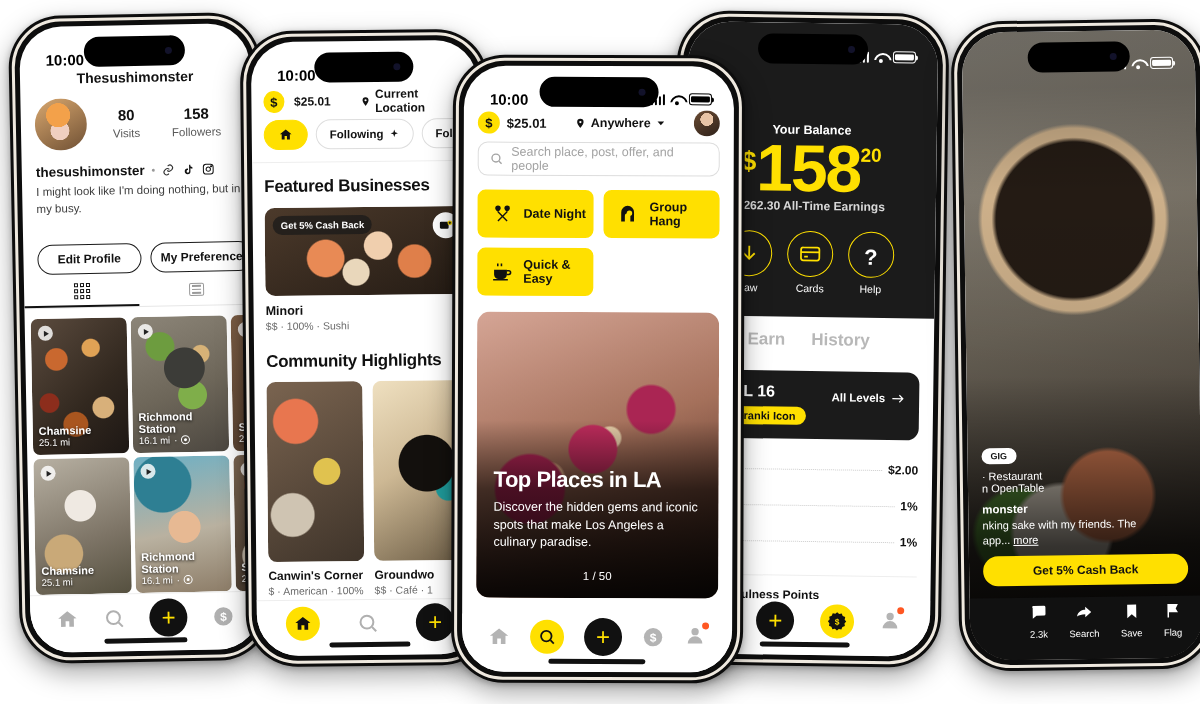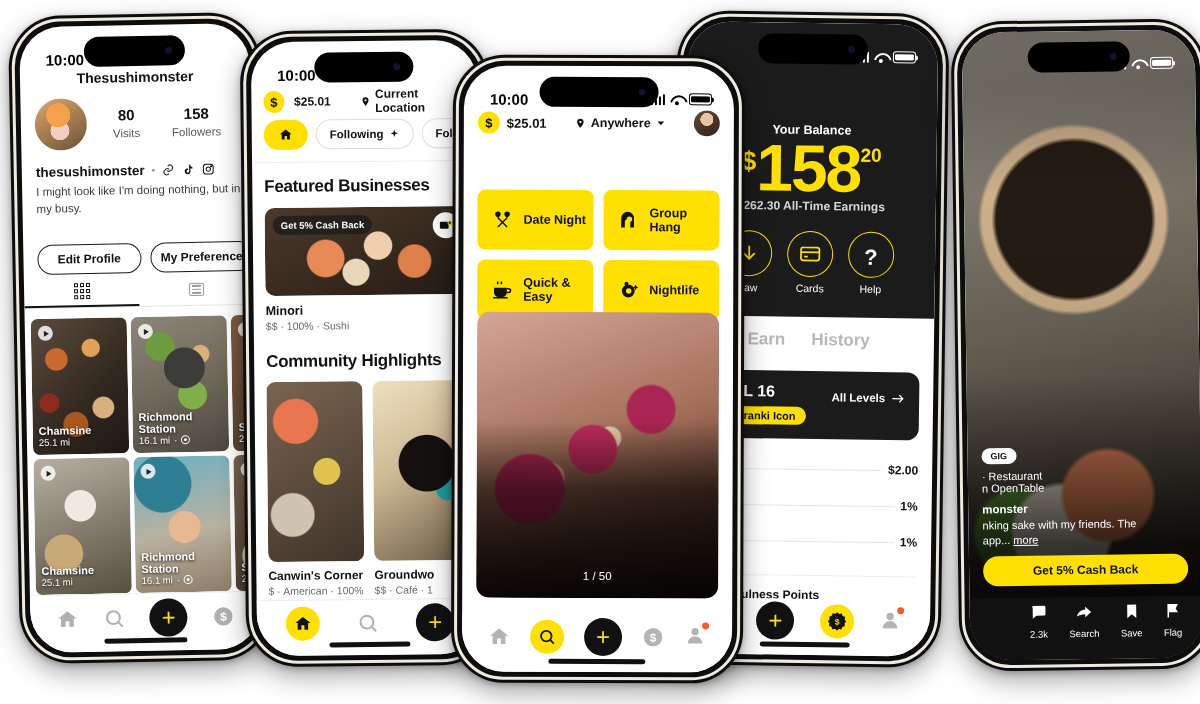--- a/index.html
+++ b/index.html
@@ -212,21 +212,21 @@
   .p3-bal { display:flex; align-items:center; gap:7px; font-size:13px; font-weight:700; color:#111; }
   .p3-any { display:flex; align-items:center; gap:5px; font-size:12.5px; font-weight:600; color:#111; }
   .p3-av { width:26px;height:26px;border-radius:50%;
     background: radial-gradient(circle at 50% 35%, #e8c4a6 0 30%, transparent 31%),
                 linear-gradient(150deg,#6b4c34,#2e2119); }
   .p3-search { position:absolute; top:76px; left:14px; right:14px; height:34px;
     border:1.3px solid #ddd; border-radius:10px; display:flex; align-items:center;
     gap:8px; padding:0 11px; font-size:12.5px; color:#a3a3a3; }
   .p3-cats { position:absolute; top:124px; left:14px; right:14px;
     display:grid; grid-template-columns:1fr 1fr; gap:10px; }
-  .cat { height:60px; background:#FFE000; border-radius:8px; display:flex;
+  .cat { height:48px; background:#FFE000; border-radius:8px; display:flex;
     align-items:center; gap:10px; padding-left:14px; font-size:12.5px; font-weight:700; color:#111; }
   .cat svg { width:22px; height:22px; flex:none; }
   .p3-hero { position:absolute; top:246px; left:14px; right:14px; height:286px;
     border-radius:13px; overflow:hidden; }
   .hero-shade { position:absolute; inset:0;
     background:linear-gradient(to bottom, rgba(0,0,0,0.08) 38%, rgba(0,0,0,0.62) 62%, rgba(0,0,0,0.9)); }
   .hero-txt { position:absolute; left:17px; right:17px; bottom:46px; color:#fff; }
   .hero-txt h2 { font-size:22px; font-weight:800; letter-spacing:-0.5px; }
   .hero-txt p { margin-top:6px; font-size:12.5px; line-height:1.42; }
   .hero-count { position:absolute; left:0; right:0; bottom:16px; text-align:center;
@@ -572,20 +572,27 @@
               <path d="M12 2a7 7 0 00-7 7c0 5 7 13 7 13s7-8 7-13a7 7 0 00-7-7zm0 9.5A2.5 2.5 0 1114.5 9 2.5 2.5 0 0112 11.5z"></path>
             </svg>
           <span>Anywhere</span>
           <svg width="10" height="10" viewBox="0 0 24 24" fill="#111">
               <path d="M4 8l8 9 8-9z"></path>
             </svg>
         </span>
         <span class="p3-av"></span>
       </div>
 
+      <div class="p3-search">
+        <svg width="14" height="14" viewBox="0 0 24 24" fill="none" stroke="#a3a3a3" stroke-width="2.4">
+            <circle cx="11" cy="11" r="7"></circle>
+            <path d="M16.5 16.5L21 21"></path>
+          </svg>
+        <span>Search place, post, offer, and people</span>
+      </div>
 
       <div class="p3-cats">
         <div class="cat">
           <svg viewBox="0 0 24 24" fill="#111">
               <path d="M7 3a3 3 0 013 3c0 2-3 4-3 4S4 8 4 6a3 3 0 013-3zm10 0a3 3 0 013 3c0 2-3 4-3 4s-3-2-3-4a3 3 0 013-3z"></path>
               <path d="M7 10l10 10M17 10L7 20" stroke="#111" stroke-width="1.5"></path>
             </svg>
           <span>Date Night</span>
         </div>
         <div class="cat">
@@ -597,33 +604,28 @@
         </div>
         <div class="cat">
           <svg viewBox="0 0 24 24" fill="#111">
               <path d="M3 10h14v5a5 5 0 01-5 5H8a5 5 0 01-5-5z"></path>
               <path d="M17 11h2a2 2 0 010 4h-2" fill="none" stroke="#111" stroke-width="1.7"></path>
               <path d="M7 3v3M11 3v3" stroke="#111" stroke-width="1.7" fill="none"></path>
               <rect x="2" y="20" width="16" height="1.6"></rect>
             </svg>
           <span>Quick &amp; Easy</span>
         </div>
-        <div class="cat">
-          <svg viewBox="0 0 24 24" fill="#111">
-              <circle cx="12" cy="13" r="7"></circle>
-              <circle cx="10" cy="5" r="2.2"></circle>
-              <path d="M20 6l1 2 2 1-2 1-1 2-1-2-2-1 2-1z" fill="#111"></path>
-              <circle cx="12.5" cy="13" r="3" fill="#FFE000"></circle>
-            </svg>
-          <span>Nightlife</span>
-        </div>
       </div>
 
       <div class="p3-hero ph ph-conveyor">
         <div class="hero-shade"></div>
+        <div class="hero-txt">
+          <h2>Top Places in LA</h2>
+          <p>Discover the hidden gems and iconic spots that make Los Angeles a culinary paradise.</p>
+        </div>
         <div class="hero-count">1 / 50</div>
       </div>
 
       <div class="p3-nav">
         <svg class="navico" viewBox="0 0 24 24" fill="#b4b4b4">
             <path d="M12 3L2 11h3v9h5v-6h4v6h5v-9h3z"></path>
           </svg>
         <span class="navpill">
           <svg width="18" height="18" viewBox="0 0 24 24" fill="none" stroke="#111" stroke-width="2.4">
               <circle cx="11" cy="11" r="7"></circle>

